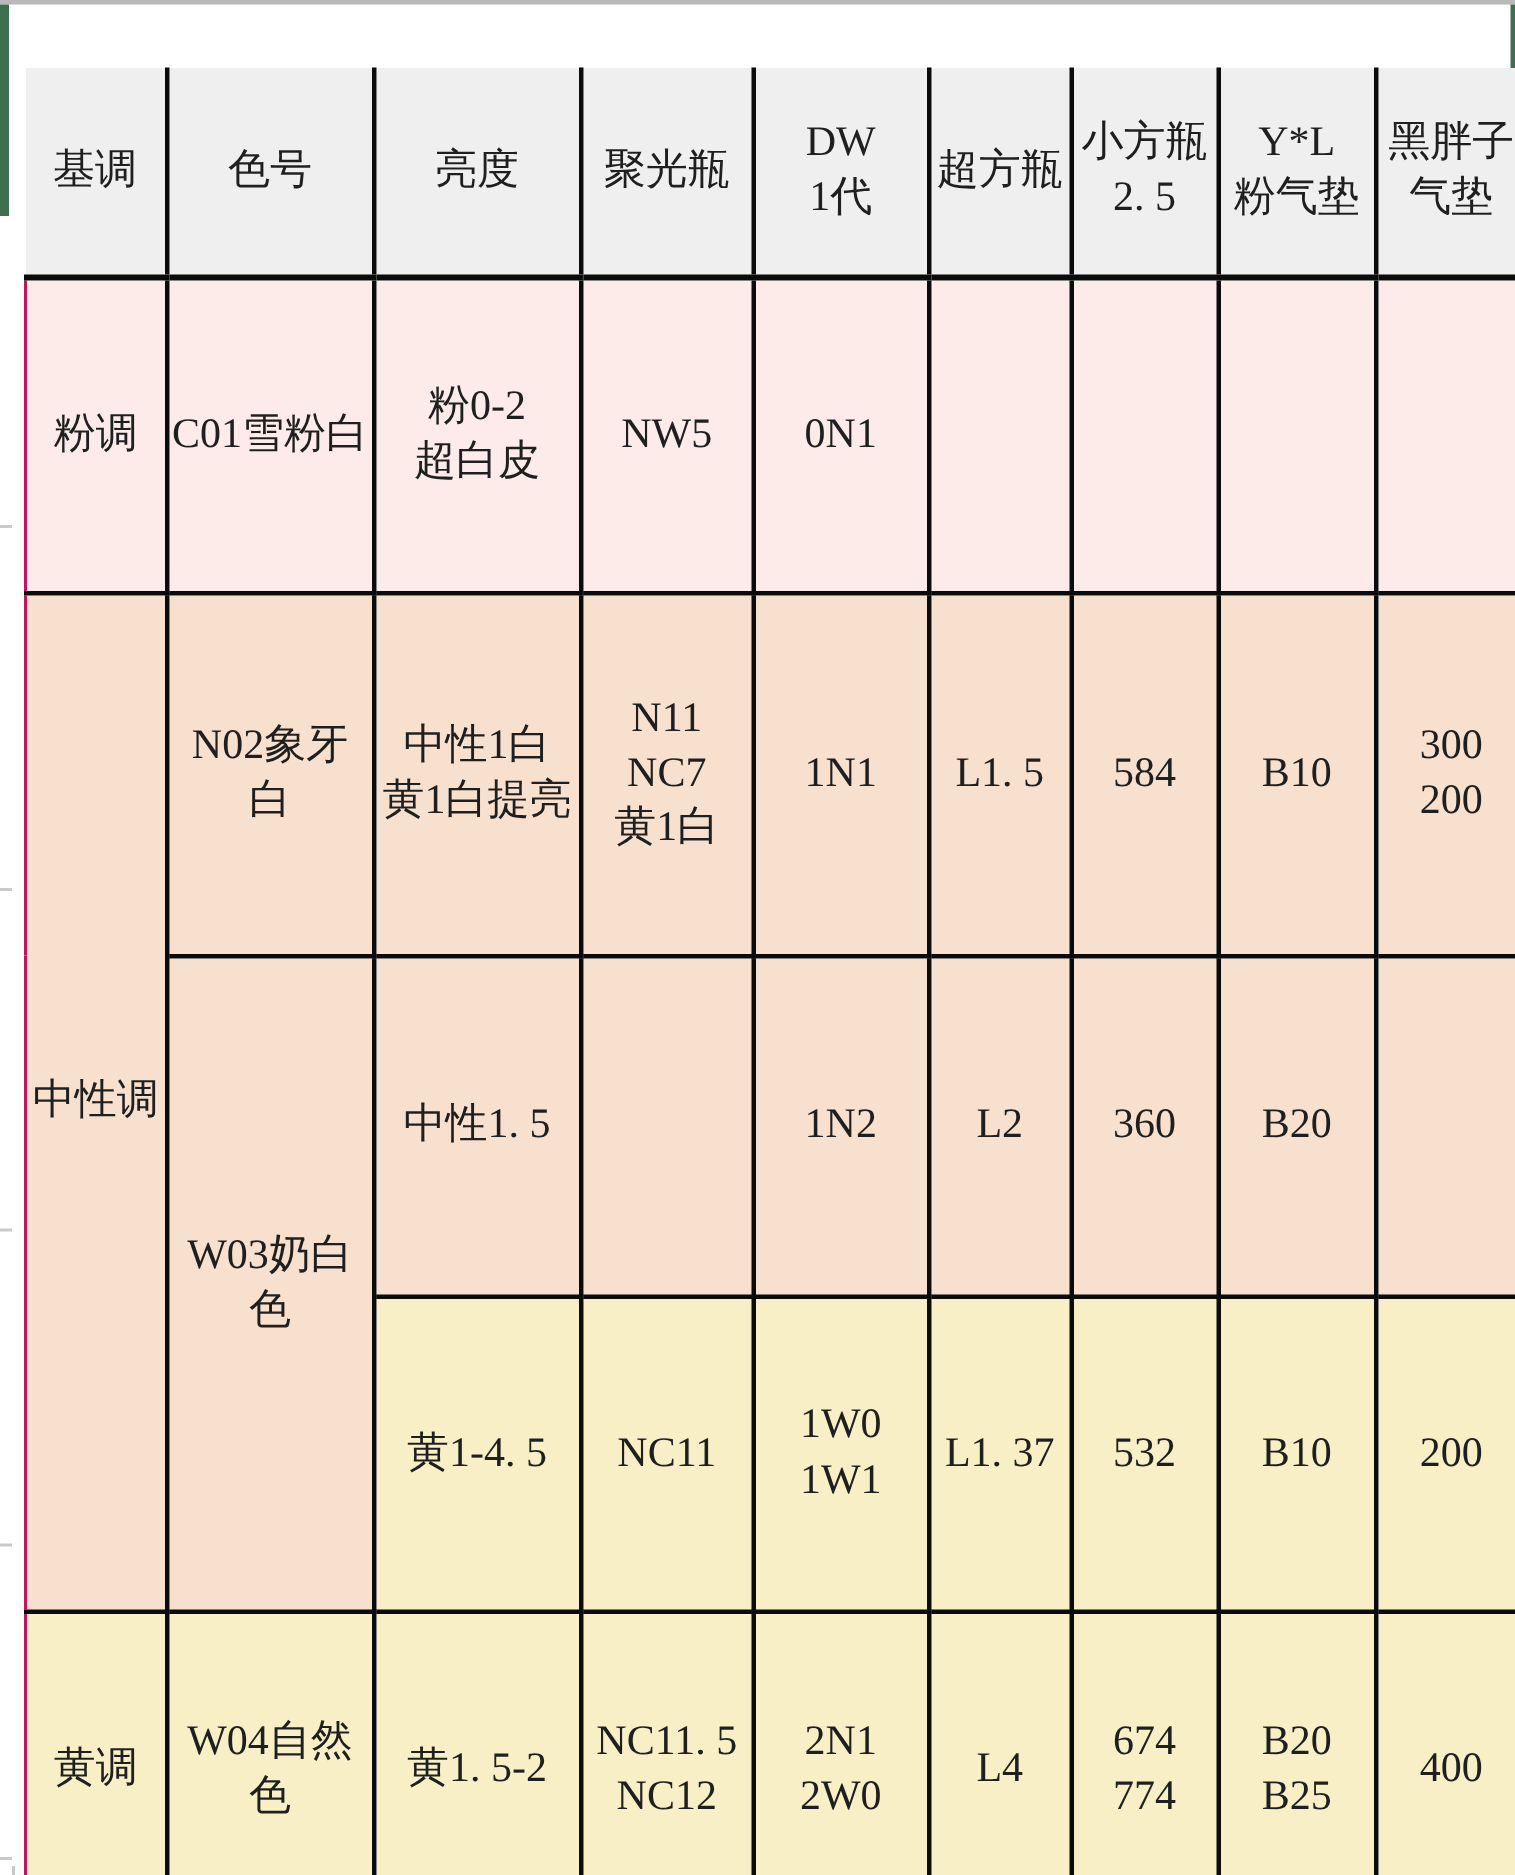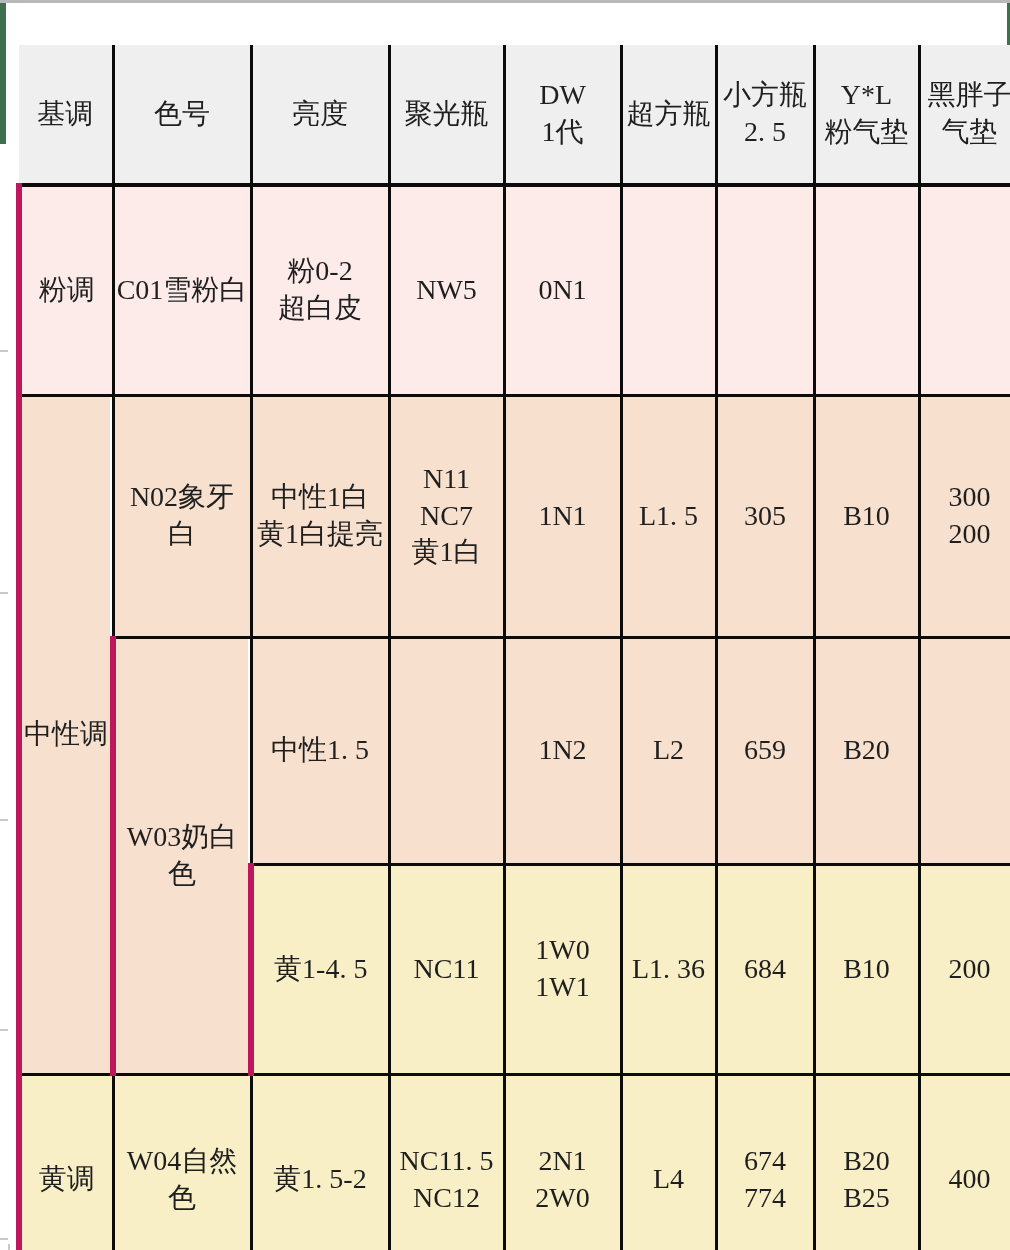--- a/index.html
+++ b/index.html
@@ -33,21 +33,21 @@
     vertical-align:middle;
     white-space:pre-line;
     font-size:28px;
     line-height:1.32;
     font-weight:normal;
     color:#1f1f1f;
     overflow:hidden;
   }
   table.grid tr.hdr th{background:#f0eff0;border-top:none;border-bottom-width:4px;}
   table.grid tr.hdr th:first-child{border-left:none;}
-  table.grid td:first-child,table.grid td.edge-left{border-left:6px solid #be185d;}
+  table.grid td:first-child,table.grid td.edge-left{border-left:2px solid #be185d;}
   .pink{background:#fcebe9;}
   .peach{background:#f7e0cd;}
   .yellow{background:#f9efc6;}
 </style>
 </head>
 <body>
 
 <div class="sheet">
 
   <div class="top-line"></div>
@@ -115,44 +115,44 @@
       <tr style="height:242px">
         <td class="peach" rowspan="3">中性调</td>
         <td class="peach">N02象牙白</td>
         <td class="peach">中性1白
 黄1白提亮</td>
         <td class="peach">N11
 NC7
 黄1白</td>
         <td class="peach">1N1</td>
         <td class="peach">L1. 5</td>
-        <td class="peach">305</td>
+        <td class="peach">584</td>
         <td class="peach">B10</td>
         <td class="peach">300
 200</td>
       </tr>
 
       <tr style="height:227px">
         <td class="peach" rowspan="2">W03奶白色</td>
         <td class="peach">中性1. 5</td>
         <td class="peach"></td>
         <td class="peach">1N2</td>
         <td class="peach">L2</td>
-        <td class="peach">659</td>
+        <td class="peach">360</td>
         <td class="peach">B20</td>
         <td class="peach"></td>
       </tr>
 
       <tr style="height:210px">
         <td class="yellow">黄1-4. 5</td>
         <td class="yellow">NC11</td>
         <td class="yellow">1W0
 1W1</td>
-        <td class="yellow">L1. 36</td>
-        <td class="yellow">684</td>
+        <td class="yellow">L1. 37</td>
+        <td class="yellow">532</td>
         <td class="yellow">B10</td>
         <td class="yellow">200</td>
       </tr>
 
       <tr style="height:211px">
         <td class="yellow">黄调</td>
         <td class="yellow">W04自然色</td>
         <td class="yellow">黄1. 5-2</td>
         <td class="yellow">NC11. 5
 NC12</td>

